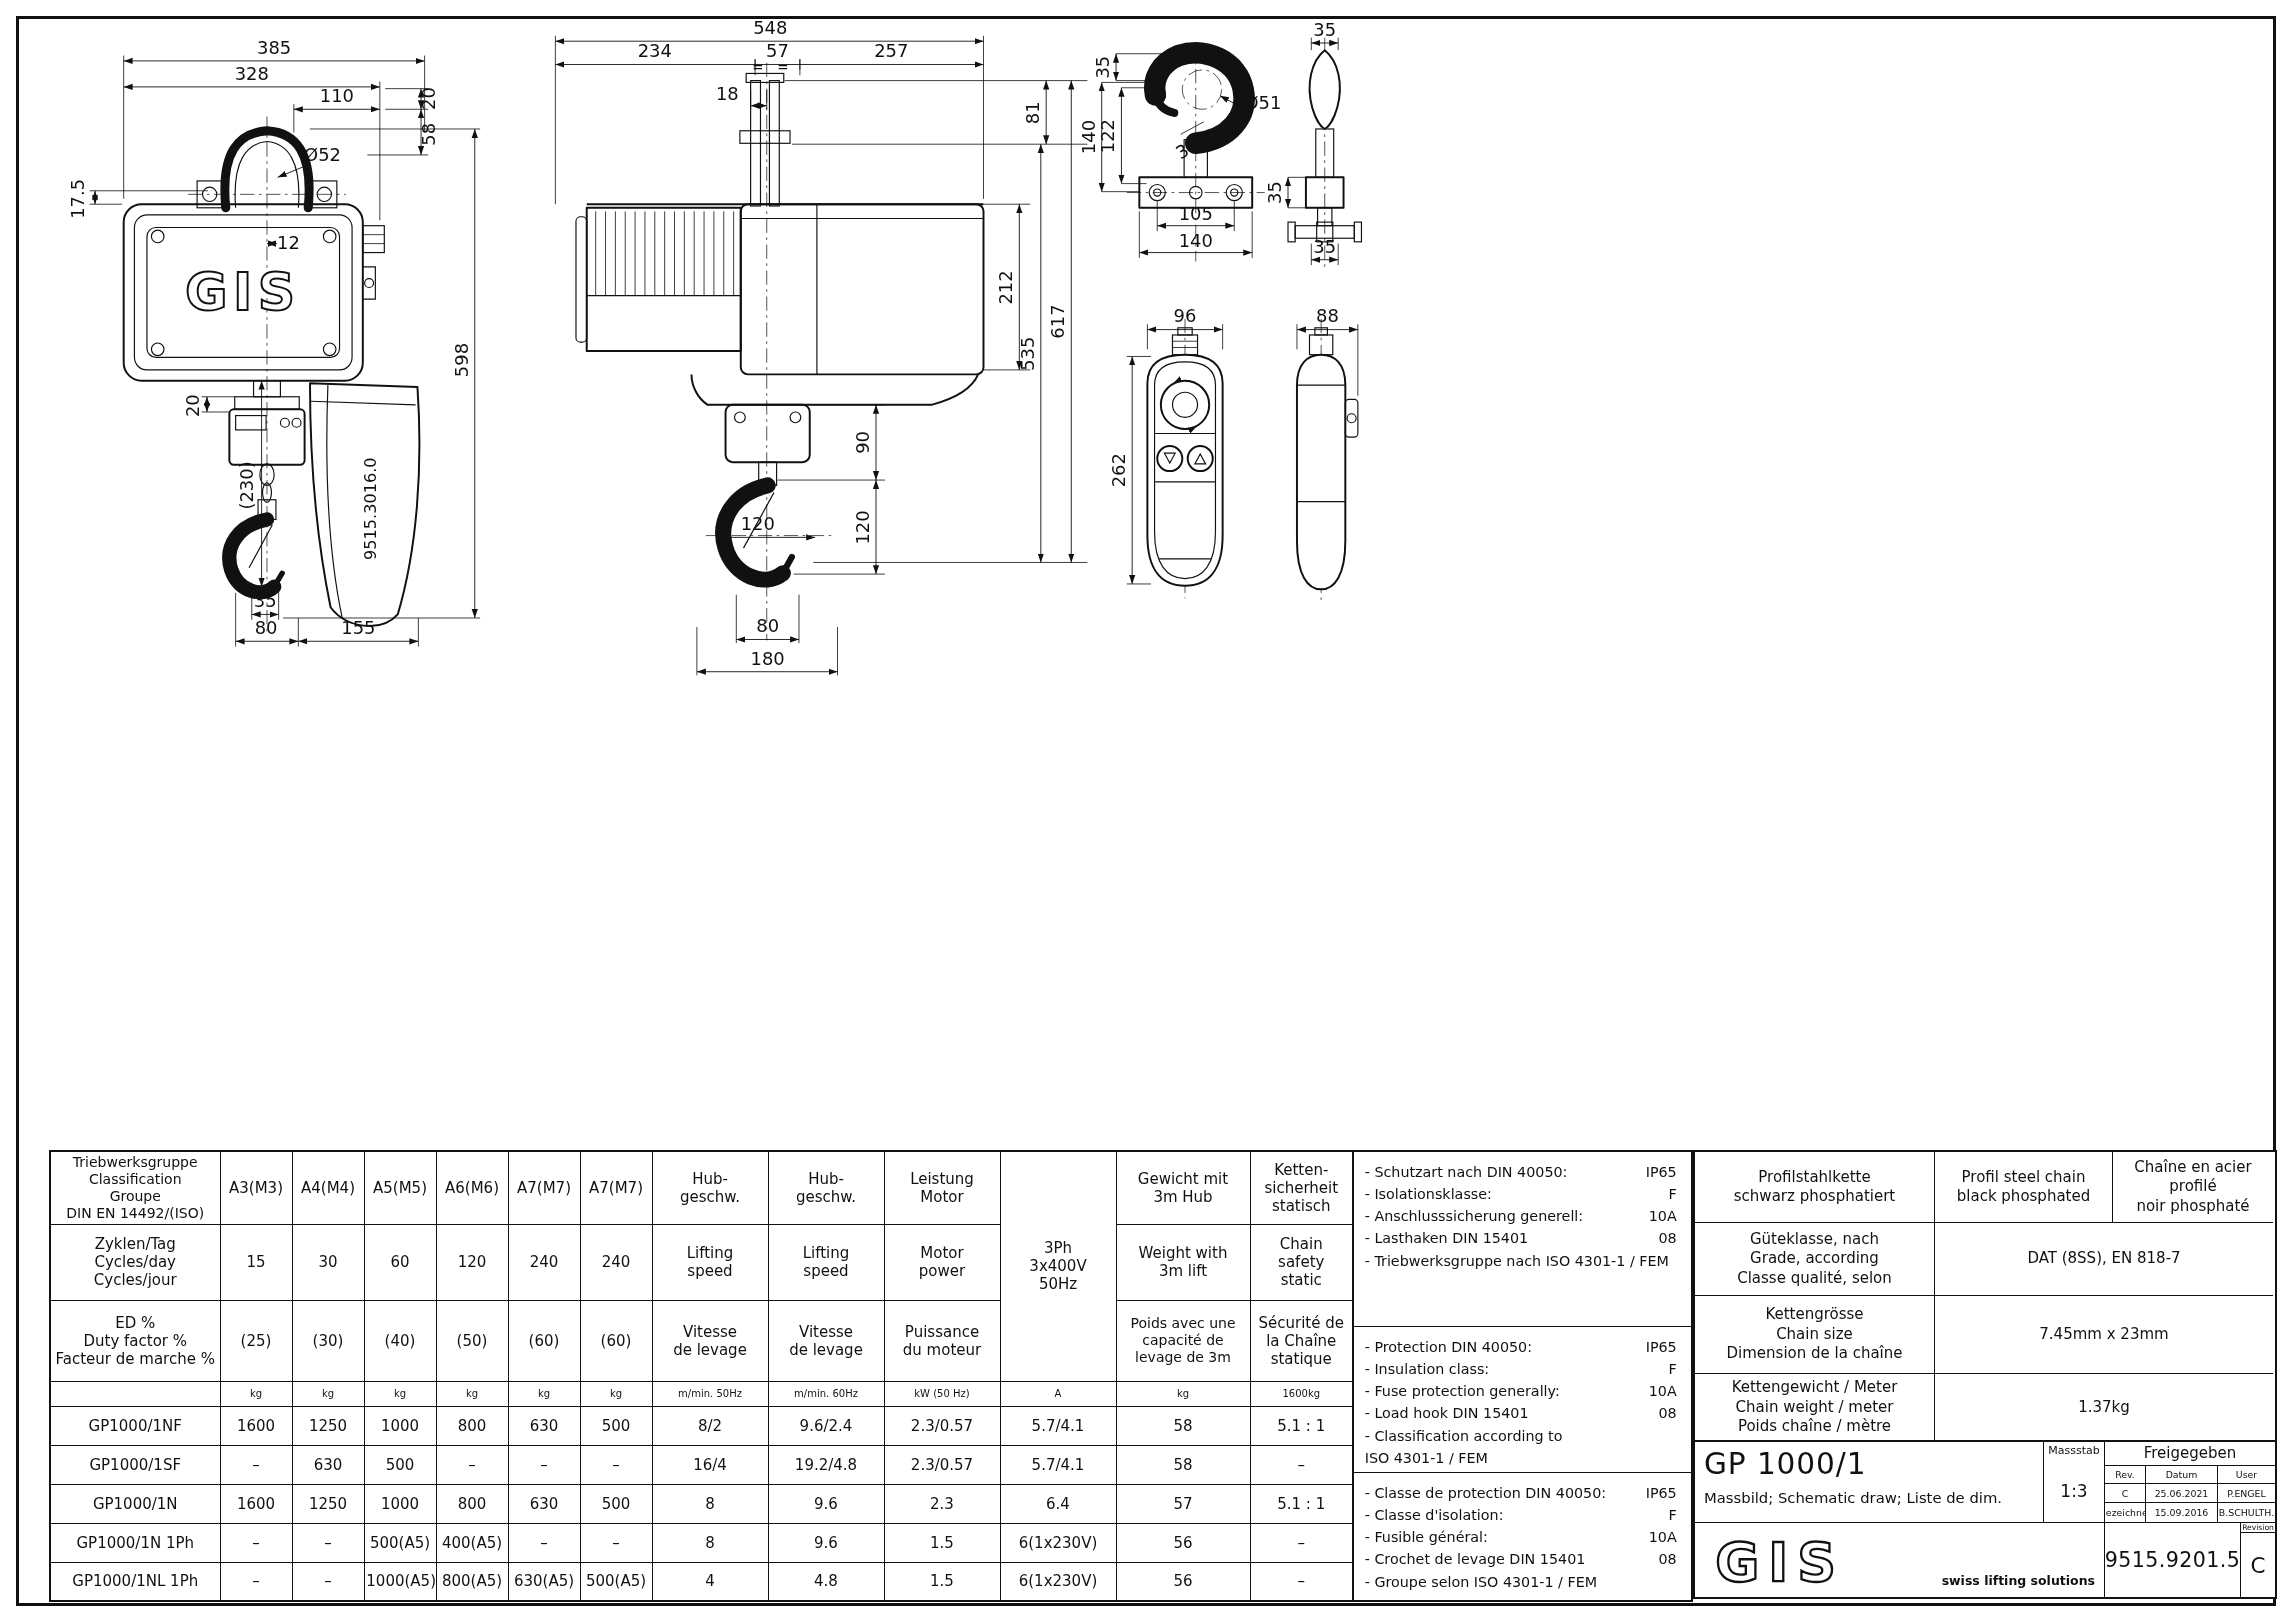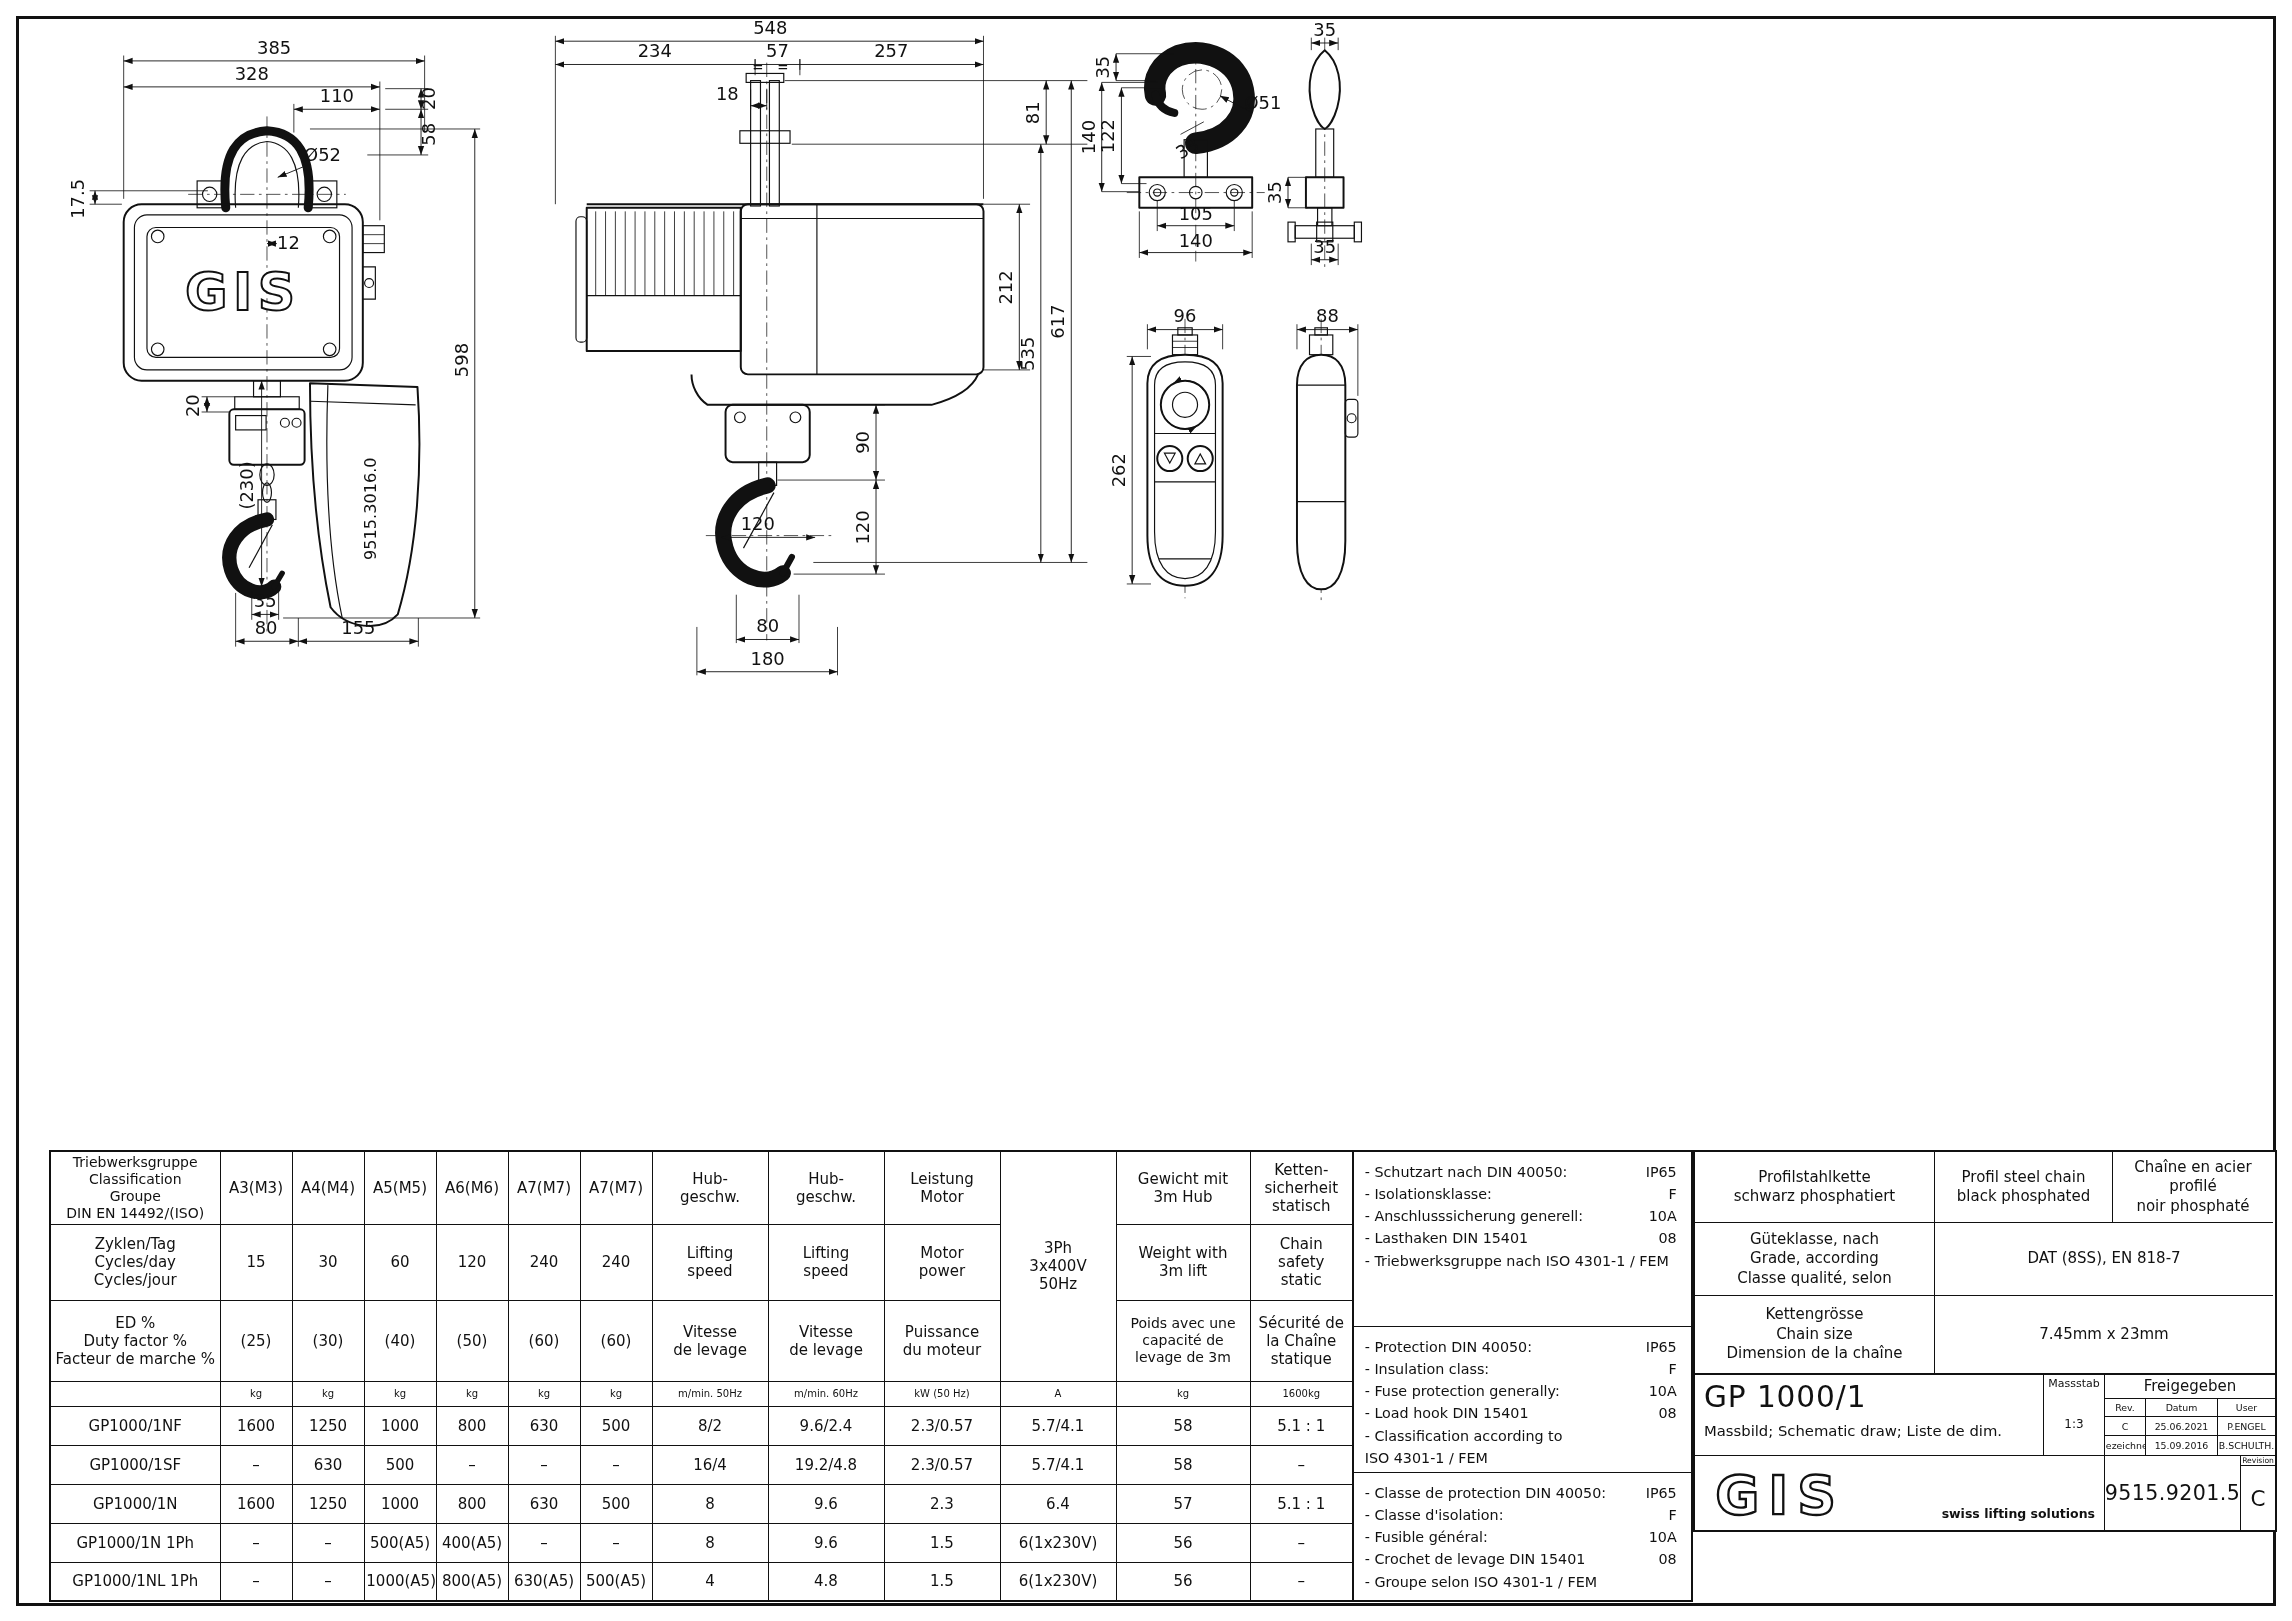--- a/index.html
+++ b/index.html
@@ -33,27 +33,27 @@
 .iblk.last{border-bottom:0}
 .iline{display:flex;justify-content:space-between;font-size:14.3px;line-height:1.55}
 .iline .v{padding-right:3.6px}
 .i1{height:175px}.i2{height:146px}.i3{height:156px}
 
 .chain{position:absolute;left:1693px;top:1150px;width:584px;height:293px;border:2.7px solid #111;display:grid;grid-template-columns:240px 178px 160px;grid-template-rows:71px 73px 78px 1fr;background:#fff}
 .chain .cc{border-right:1.3px solid #111;border-bottom:1.3px solid #111;display:flex;align-items:center;justify-content:center;text-align:center;font-size:15px;line-height:1.3;white-space:pre-line;padding:1.8px}
 .chain .nr{border-right:0}.chain .nb{border-bottom:0}
 .chain .span2{grid-column:2/span 2}
 
-.tb{position:absolute;left:1693px;top:1373px;width:584px;height:159px;border:2.7px solid #111;background:#fff;display:grid;grid-template-columns:349px 61px 1fr;grid-template-rows:81px 1fr}
+.tb{position:absolute;left:1693px;top:1440px;width:584px;height:159px;border:2.7px solid #111;background:#fff;display:grid;grid-template-columns:349px 61px 1fr;grid-template-rows:81px 1fr}
 .tb-title-cell{border-right:1.3px solid #111;border-bottom:1.3px solid #111;padding:5.4px 9px}
 .tb-title{font-size:29.6px;letter-spacing:0.9px}
 .tb-sub{font-size:14.8px;margin-top:7.2px}
 .tb-scale{border-right:1.3px solid #111;border-bottom:1.3px solid #111;display:flex;flex-direction:column;align-items:center}
 .tb-scale .lbl{font-size:11px;line-height:1.6}
-.tb-scale .val{font-size:12px;flex:1;display:flex;align-items:center}
+.tb-scale .val{font-size:17px;flex:1;display:flex;align-items:center}
 .tb-rel{border-bottom:1.3px solid #111;display:flex;flex-direction:column}
 .relhead{font-size:15px;text-align:center;border-bottom:0.9px solid #111;line-height:1.5}
 .relgrid{flex:1;display:grid;grid-template-columns:41px 72px 1fr;grid-auto-rows:1fr;font-size:9.4px}
 .relgrid div{border-right:0.9px solid #111;border-bottom:0.9px solid #111;display:flex;align-items:center;justify-content:center;overflow:hidden}
 .relgrid div:nth-child(3n){border-right:0}
 .relgrid div:nth-child(n+7){border-bottom:0}
 .tb-logo{grid-column:1/span 2;border-right:1.3px solid #111;position:relative}
 .tb-logo .tag{position:absolute;right:9px;bottom:9px;font-size:12.5px;font-weight:bold}
 .tb-r2c3{display:flex}
 .tb-doc{width:136px;border-right:1.3px solid #111;display:flex;align-items:center;justify-content:center;font-size:20.6px;letter-spacing:0.4px}

